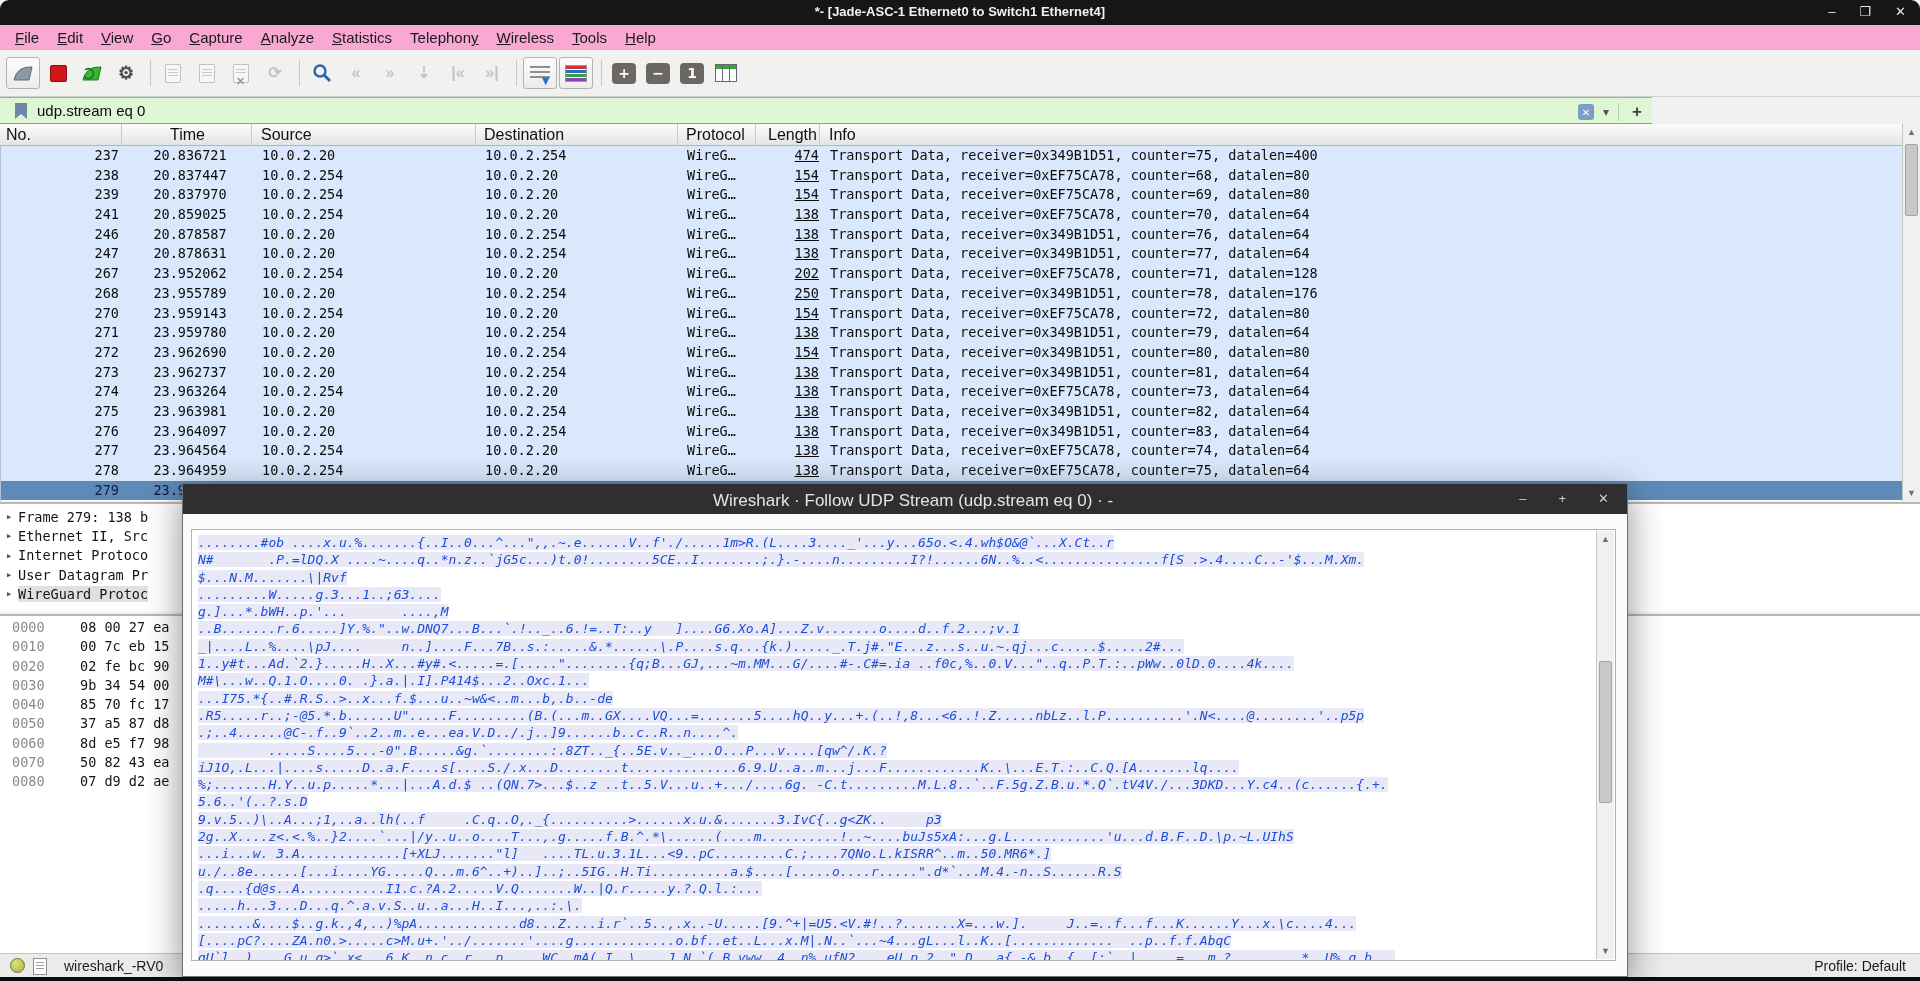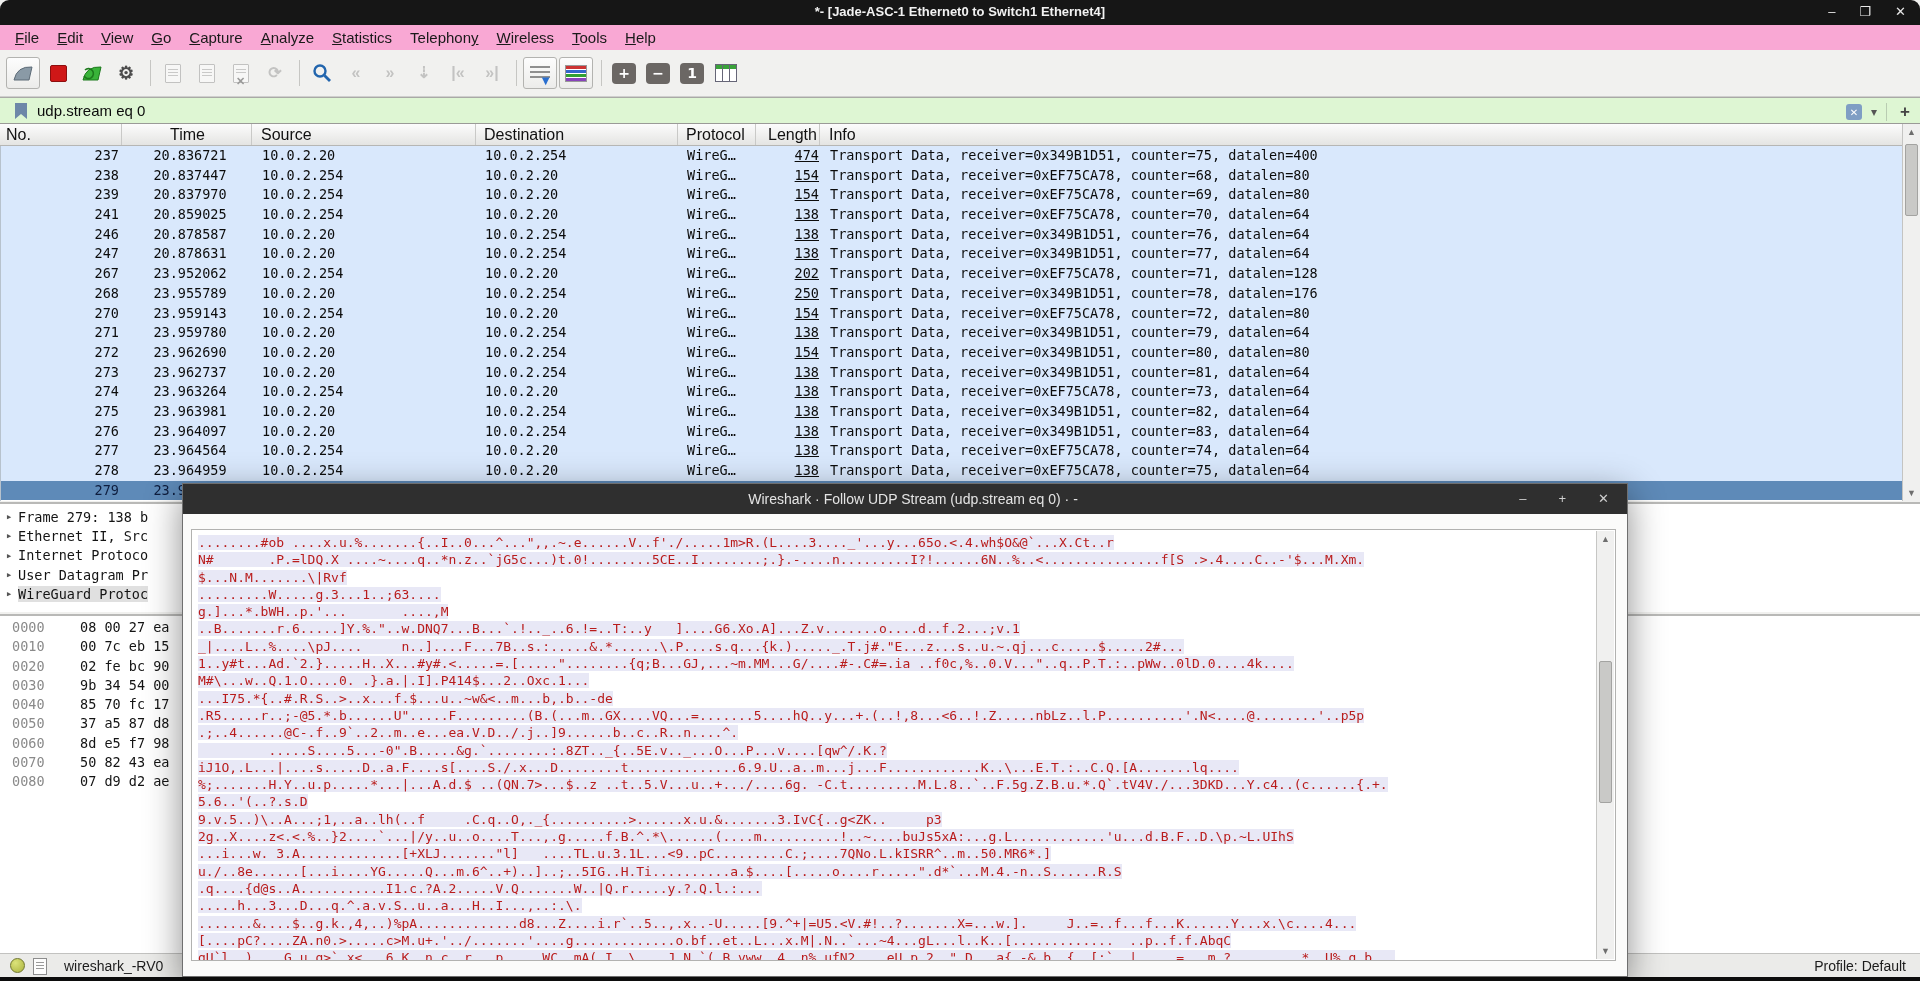--- a/index.html
+++ b/index.html
@@ -29,21 +29,21 @@
   .doc .x{position:absolute;right:-4px;bottom:-4px;font-size:11px;color:#333;font-weight:bold;font-style:normal;background:none;height:auto;}
   .zbtn{width:24px;height:21px;background:#6b6764;border-radius:4px;color:#fff;font-size:14px;font-weight:bold;
         display:flex;align-items:center;justify-content:center;font-family:"DejaVu Sans",sans-serif;}
   .lines-icon{width:20px;height:15px;background:repeating-linear-gradient(to bottom,#8f8f8f 0 2px,transparent 2px 5px);position:relative;}
   .lines-icon .arr{position:absolute;right:-2px;bottom:-6px;color:#2a6fd0;font-size:13px;line-height:1;}
   .color-icon{width:20px;height:15px;background:linear-gradient(to bottom,#cc3333 0 3px,#fff 3px 4px,#3366cc 4px 7px,#fff 7px 8px,#33a033 8px 11px,#fff 11px 12px,#8844bb 12px 15px);border:1px solid #999;}
   .cols-icon{width:20px;height:16px;border:1px solid #667;background:linear-gradient(to bottom,#3aa23a 0 4px,#fff 4px 16px);position:relative;}
   .cols-icon:before{content:"";position:absolute;left:6px;top:0;bottom:0;width:1px;background:#667;}
   .cols-icon:after{content:"";position:absolute;left:13px;top:0;bottom:0;width:1px;background:#667;}
   
-  .filterbar{position:absolute;left:0;top:97px;width:1920px;height:27px;background:#def6d3;border-top:1px solid #a9a9a6;border-bottom:1px solid #9a9a97;box-sizing:border-box;}
+  .filterbar{position:absolute;left:0;top:97px;width:1652px;height:27px;background:#def6d3;border-top:1px solid #a9a9a6;border-bottom:1px solid #9a9a97;box-sizing:border-box;}
   .bookmark{position:absolute;left:15px;top:5px;width:12px;height:16px;background:#6d87a8;
             clip-path:polygon(0 0,100% 0,100% 100%,50% 68%,0 100%);}
   .filter-text{position:absolute;left:37px;top:4px;font-size:15px;color:#0c0c0c;}
   .filter-right{position:absolute;right:6px;top:4px;display:flex;align-items:center;gap:9px;}
   .fclear{width:16px;height:16px;border-radius:3px;background:#7f9ec4;color:#fff;font-size:10px;display:flex;align-items:center;justify-content:center;}
   .fcaret{color:#555;font-size:12px;}
   .fsep{width:1px;height:18px;background:#b9ccb2;}
   .fplus{color:#444;font-size:17px;font-weight:bold;padding:0 4px;}
   
   .plist-header{position:absolute;left:0;top:124px;width:1902px;height:22px;display:flex;
@@ -83,26 +83,26 @@
   .note-ic{position:absolute;left:33px;top:4px;width:12px;height:15px;background:#fdfdfd;border:1px solid #8d8d8d;}
   .note-ic i{position:absolute;left:2px;right:2px;height:1px;background:#9a9a9a;}
   .note-ic i:nth-child(1){top:3px}.note-ic i:nth-child(2){top:6px}.note-ic i:nth-child(3){top:9px}
   .status-left{position:absolute;left:64px;top:4px;font-size:14px;color:#1c1c1c;}
   .status-right{position:absolute;right:14px;top:4px;font-size:14px;color:#1c1c1c;}
   .bottom-strip{position:absolute;left:0;top:977px;width:1920px;height:4px;background:#0c0c0c;}
   
   .dialog{position:absolute;left:182px;top:483px;width:1446px;height:494px;background:#fbfbfa;
           border:1px solid #6f6f6f;box-sizing:border-box;box-shadow:0 10px 34px rgba(0,0,0,.45);}
   .dlg-titlebar{position:absolute;left:0;top:0;right:0;height:30px;background:#2f2f2f;color:#e4e4e4;}
-  .dlg-title{position:absolute;left:16px;right:0;top:7px;text-align:center;font-size:14px;}
+  .dlg-title{position:absolute;left:16px;right:0;top:7px;text-align:center;font-size:17px;}
   .dlg-controls{position:absolute;right:18px;top:7px;display:flex;gap:32px;font-size:13px;color:#cfcfcf;}
   .dlg-text{position:absolute;left:8px;top:45px;width:1425px;height:432px;background:#fff;border:1px solid #b2b2b0;
             box-sizing:border-box;overflow:hidden;padding:4px 0 0 6px;}
   .sline{height:17.3px;white-space:pre;font-family:"DejaVu Sans Mono",monospace;font-size:13px;line-height:17.3px;}
-  .sline span{background:#e8e8f6;color:#b91c1c;}
+  .sline span{background:#e8e8f6;color:#1d4ed8;font-style:italic;}
   .dlg-sb{position:absolute;right:1px;top:1px;bottom:1px;width:17px;background:#f0f0ef;border-left:1px solid #c6c6c4;}
   .dlg-sb .sb-thumb{top:130px;height:140px;}
 </style>
 </head>
 <body>
 
 <div class="screen">
 
   <div class="titlebar">
     <div class="title">*- [Jade-ASC-1 Ethernet0 to Switch1 Ethernet4]</div>

